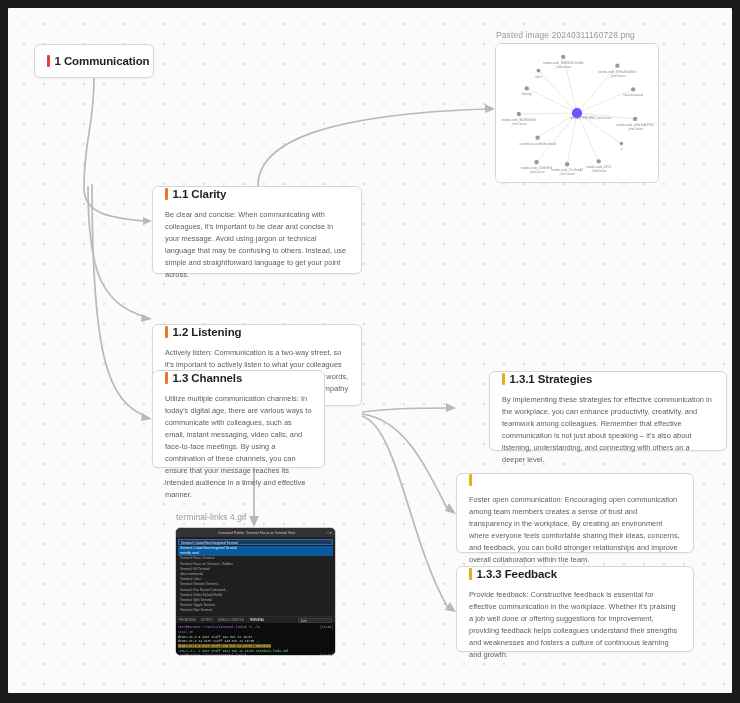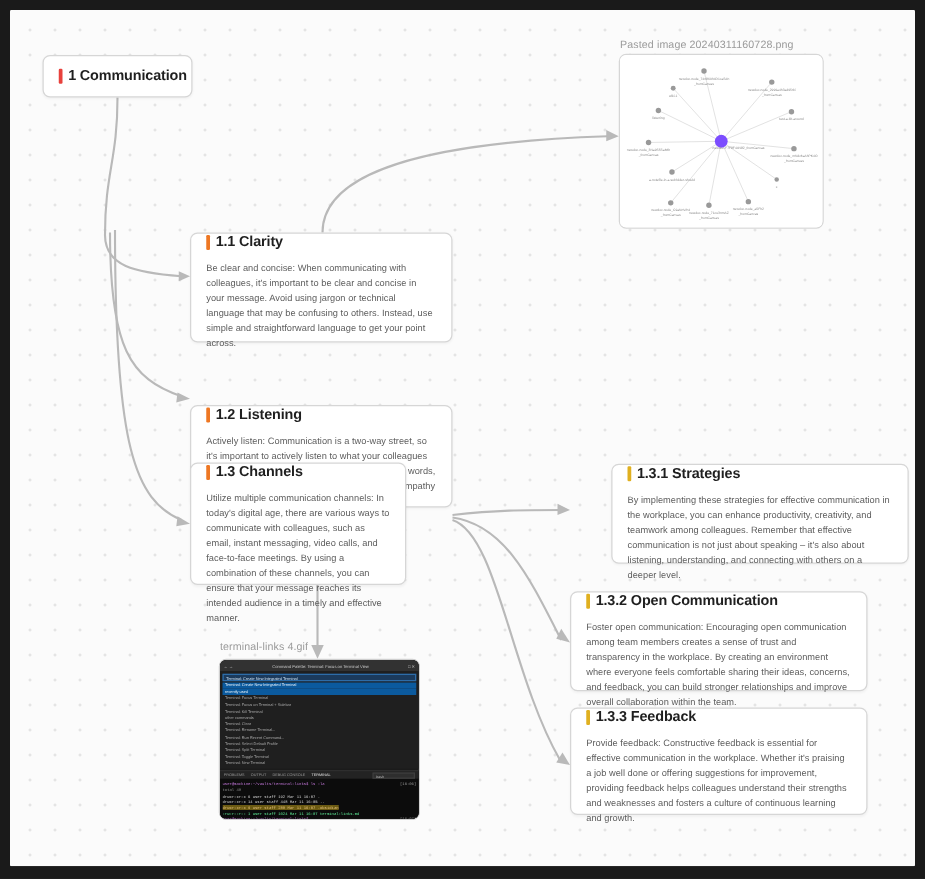--- a/index.html
+++ b/index.html
@@ -236,21 +236,20 @@
       <div class="card-title">
         <span class="accent-bar accent-yellow"></span>
         <span>1.3.1 Strategies</span>
       </div>
       <div class="card-body">By implementing these strategies for effective communication in the workplace, you can enhance productivity, creativity, and teamwork among colleagues. Remember that effective communication is not just about speaking – it's also about listening, understanding, and connecting with others on a deeper level.</div>
     </div>
 
     <div class="node card" id="node-open">
       <div class="card-title">
         <span class="accent-bar accent-yellow"></span>
-        <span>1.3.2 Open Communication</span>
       </div>
       <div class="card-body">Foster open communication: Encouraging open communication among team members creates a sense of trust and transparency in the workplace. By creating an environment where everyone feels comfortable sharing their ideas, concerns, and feedback, you can build stronger relationships and improve overall collaboration within the team.</div>
     </div>
 
     <div class="node card" id="node-feedback">
       <div class="card-title">
         <span class="accent-bar accent-yellow"></span>
         <span>1.3.3 Feedback</span>
       </div>
       <div class="card-body">Provide feedback: Constructive feedback is essential for effective communication in the workplace. Whether it's praising a job well done or offering suggestions for improvement, providing feedback helps colleagues understand their strengths and weaknesses and fosters a culture of continuous learning and growth.</div>

